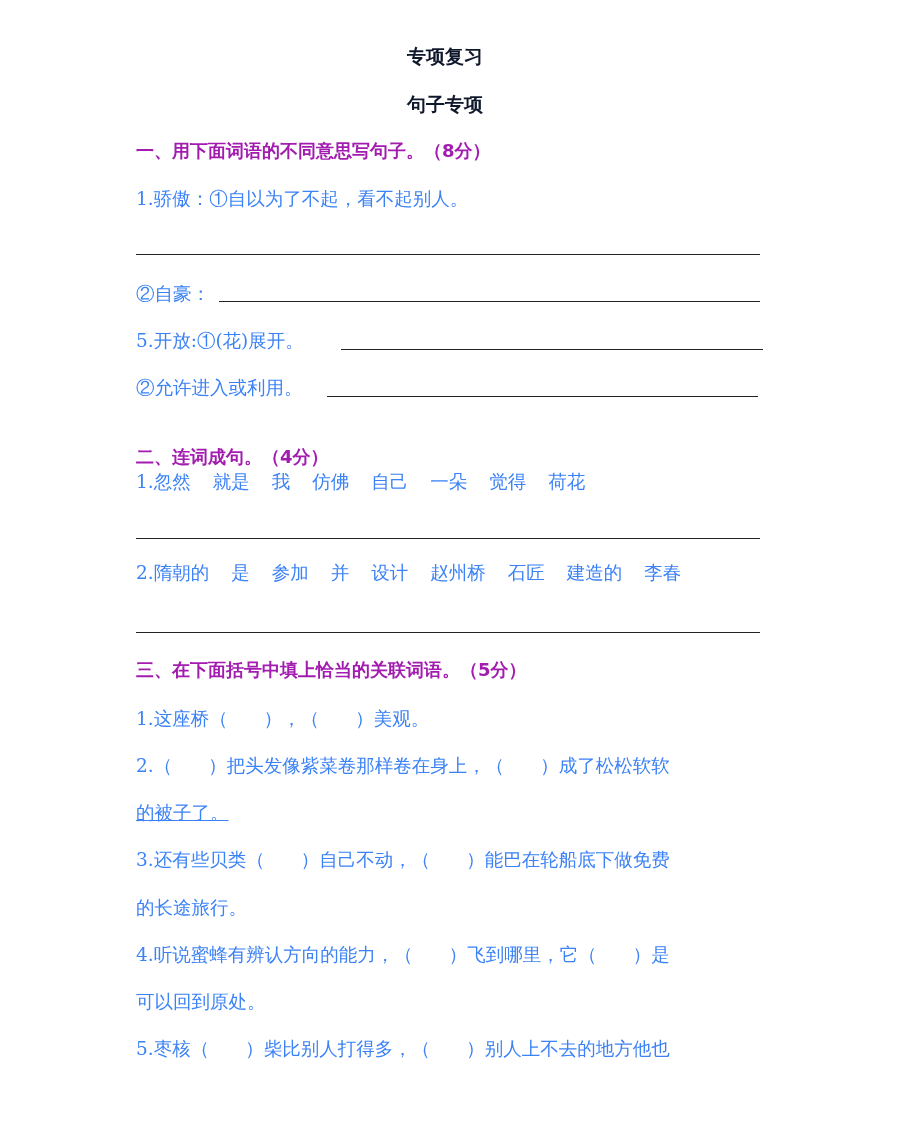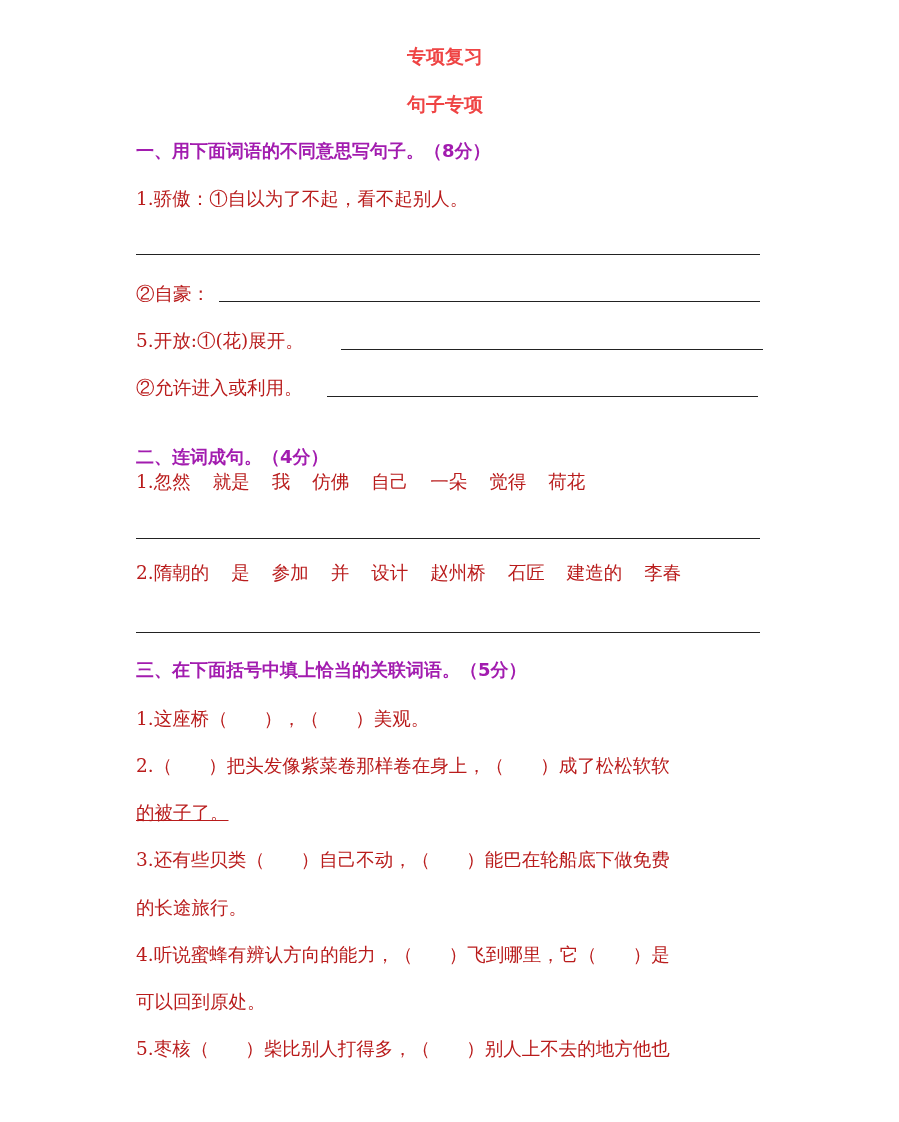--- a/index.html
+++ b/index.html
@@ -1,21 +1,21 @@
 <!DOCTYPE html>
 <html><head>
 <meta charset="utf-8">
 <style>
   html, body { margin: 0; padding: 0; background: #ffffff; }
   body { width: 899px; height: 1122px; position: relative; overflow: hidden;
          font-family: "DejaVu Serif", "Liberation Serif", serif; color: #1a1a1a; }
   .abs { position: absolute; white-space: nowrap; }
-  .title { font-family: "DejaVu Sans", "Liberation Sans", sans-serif; font-size: 19px; font-weight: bold; color: #ef4444; }
+  .title { font-family: "DejaVu Sans", "Liberation Sans", sans-serif; font-size: 19px; font-weight: bold; color: #0f172a; }
   .heading { font-family: "DejaVu Sans", "Liberation Sans", sans-serif; font-size: 18px; font-weight: bold; color: #a21caf; left: 136px; }
-  .body-text { font-size: 18.5px; left: 136px; color: #b91c1c; }
+  .body-text { font-size: 18.5px; left: 136px; color: #3b82f6; }
   .line { position: absolute; height: 0; border-top: 1.3px solid #222; }
   .gap { display: inline-block; }
   .words span { margin-right: 22px; }
 </style>
 </head>
 <body>
 
 <div class="abs title" style="left:407px; top:44px;">专项复习</div>
 <div class="abs title" style="left:407px; top:92px;">句子专项</div>
 

